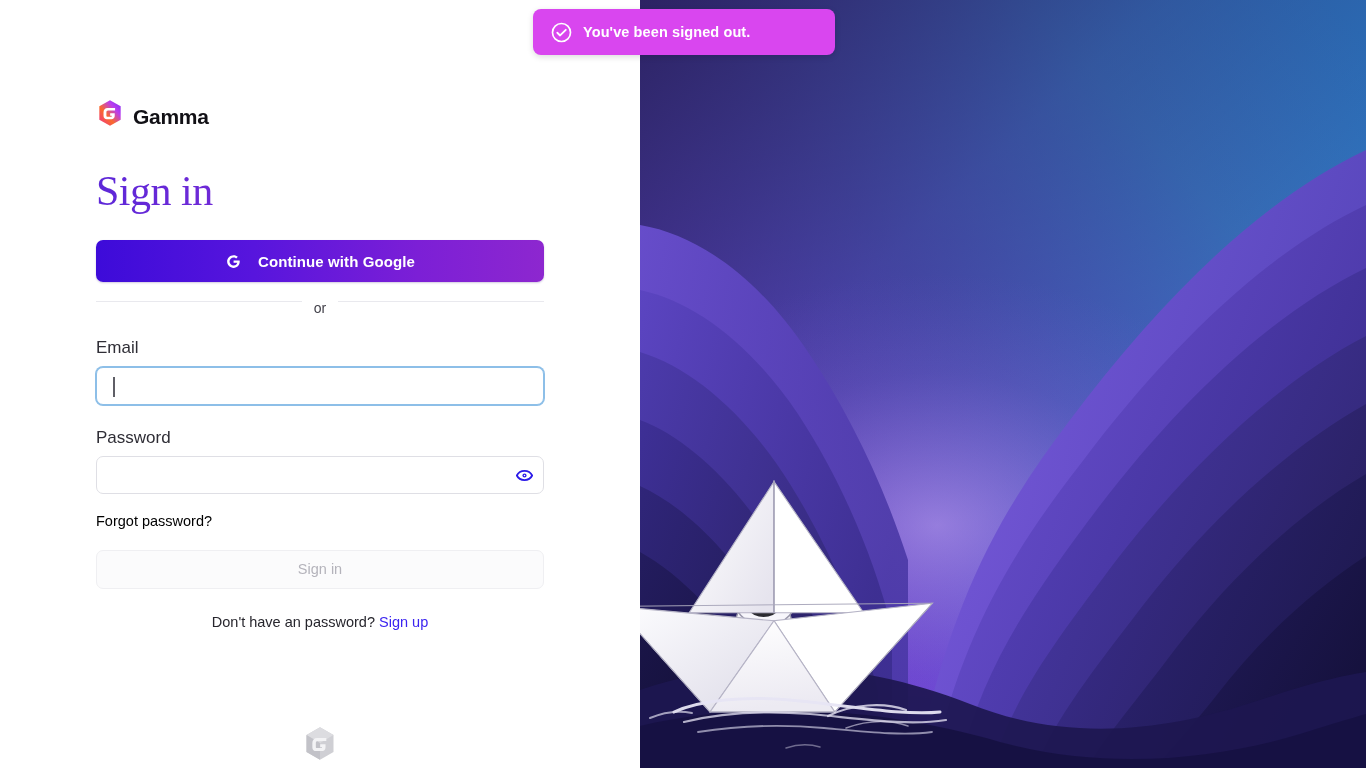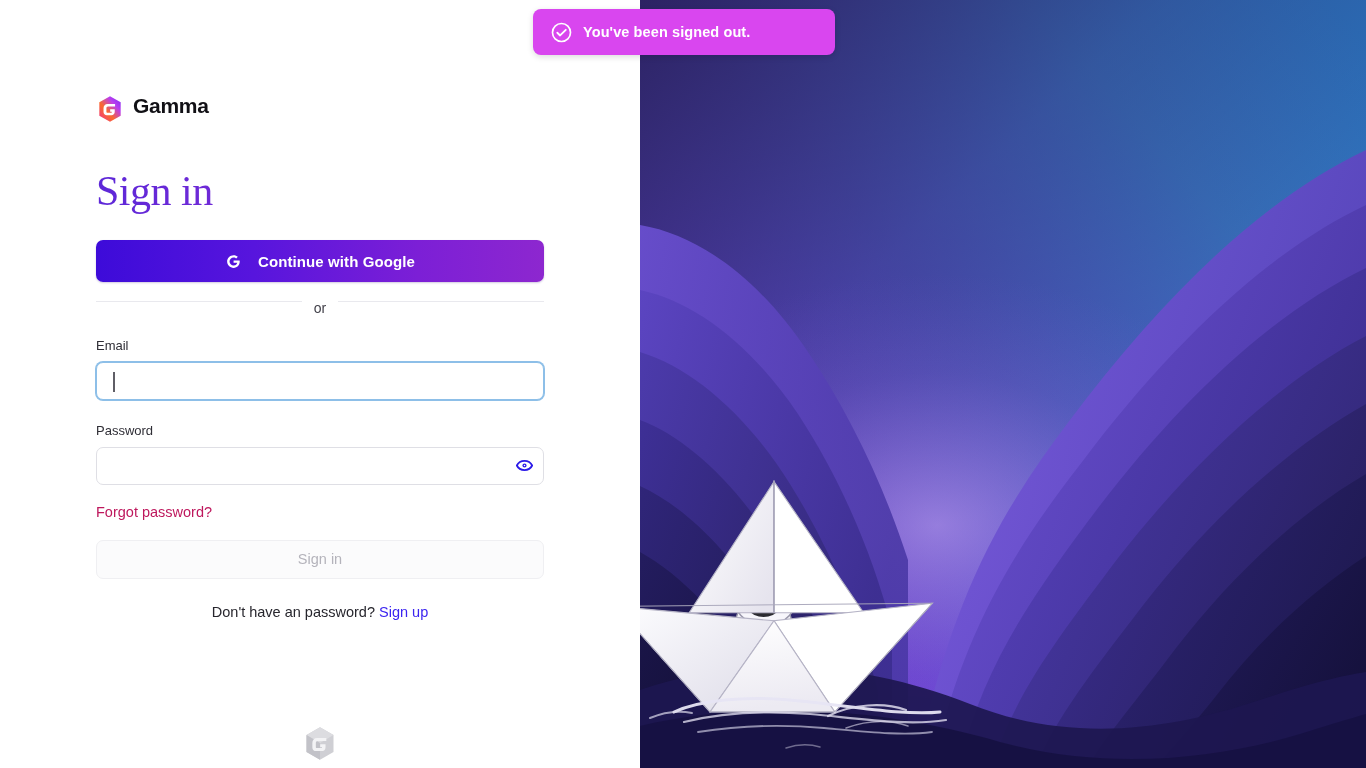--- a/index.html
+++ b/index.html
@@ -32,21 +32,21 @@
   .form-col {
     position: absolute;
     left: 96px;
     top: 0;
     width: 448px;
   }
 
   
   .brand {
     display: flex;
-    align-items: flex-start;
+    align-items: flex-end;
     gap: 9px;
     margin-top: 95px;
     height: 32px;
   }
   .brand-mark { width: 28px; height: 28px; display:block; }
   .brand-name {
     font-size: 21px;
     font-weight: 700;
     color: #111015;
     letter-spacing: -0.3px;
@@ -99,21 +99,21 @@
     display: flex;
     gap: 12px;
   }
   .or-row .rule { flex: 1 1 auto; height: 1px; background: #e9e9ee; }
   .or-row .or-text { font-size: 14px; color: #42414a; line-height: 1; }
 
   
   .field { width: 448px; }
   .field-label {
     display: block;
-    font-size: 13px;
+    font-size: 17px;
     color: #2f2e36;
     margin-top: 23px;
     margin-bottom: 8px;
     line-height: 1.2;
   }
   .input-shell {
     position: relative;
     width: 448px;
     height: 38px;
     border-radius: 7px;
@@ -155,21 +155,21 @@
     display: flex; align-items: center; justify-content: center;
     cursor: pointer; padding: 0;
   }
   .eye-btn svg { width: 17px; height: 17px; display: block; }
 
   
   .forgot-link {
     display: inline-block;
     margin-top: 19px;
     font-size: 14.5px;
-    color: #be185d;
+    color: #000000;
     text-decoration: none;
     line-height: 1.2;
   }
 
   
   .submit-btn {
     margin-top: 19px;
     width: 448px;
     height: 39px;
     border-radius: 7px;

